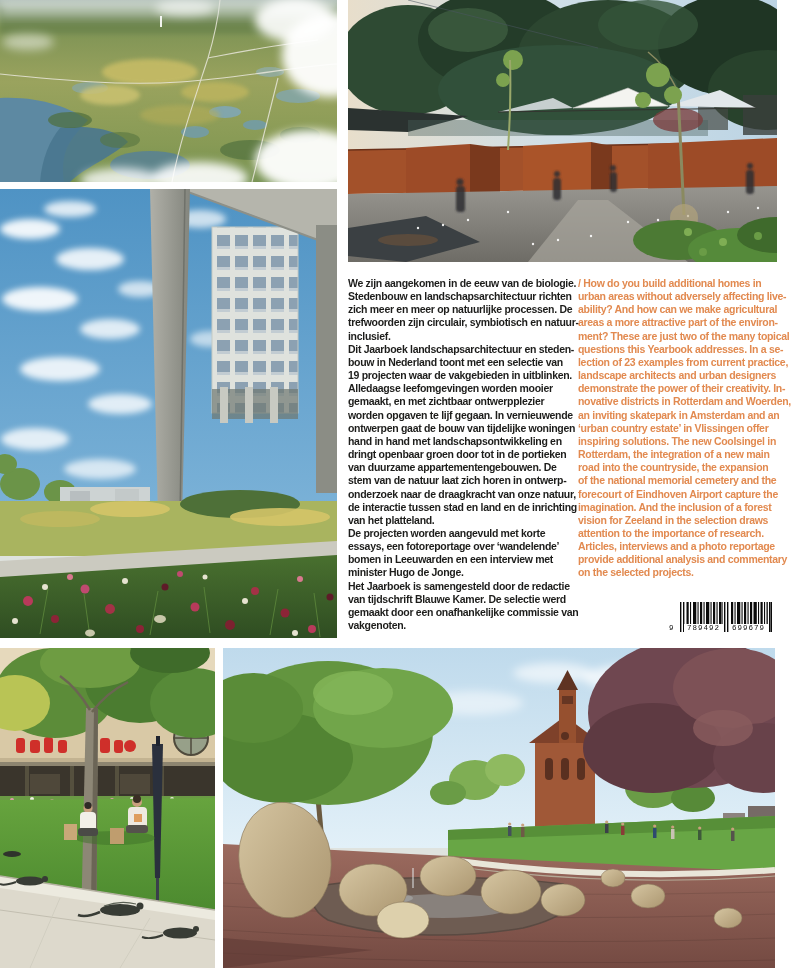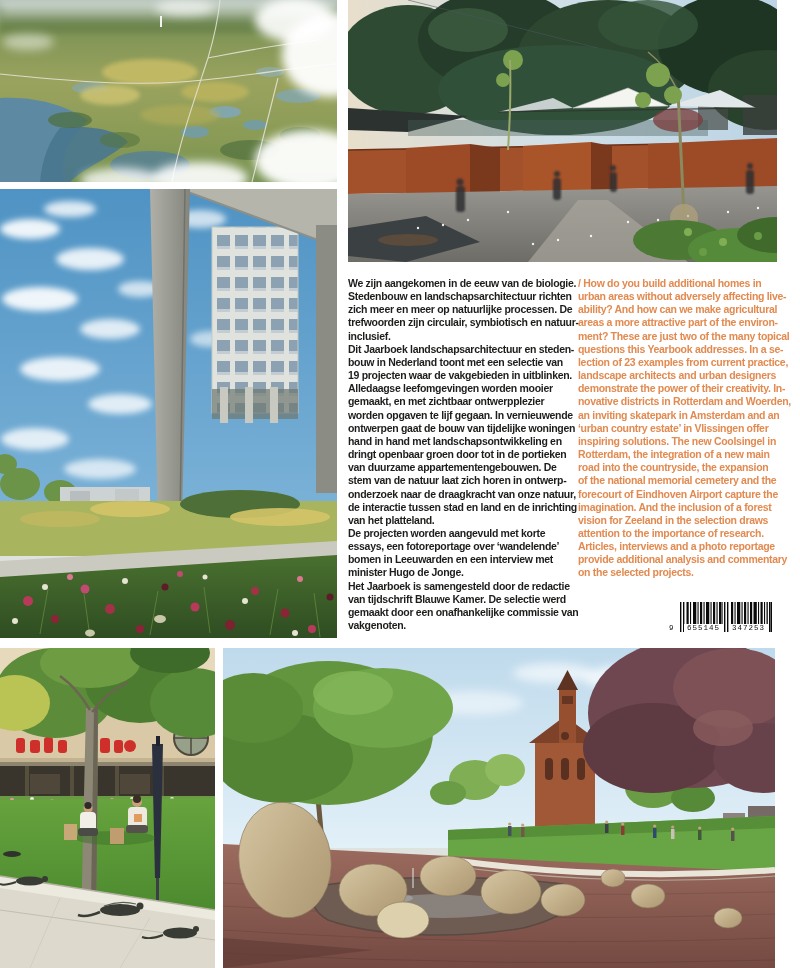--- a/index.html
+++ b/index.html
@@ -359,22 +359,22 @@
           <rect x="67.5" width="1.1" height="24"></rect>
         <rect x="70" width="2.2" height="24"></rect>
           <rect x="73.5" width="3.3" height="24"></rect>
         <rect x="78" width="1.1" height="24"></rect>
           <rect x="80.5" width="2.2" height="24"></rect>
         <rect x="84" width="1.1" height="24"></rect>
           <rect x="86.5" width="1.3" height="24"></rect>
       </g>
     </svg>
     <span class="bc-digit bc-d1">9</span>
-    <span class="bc-digit bc-d2">655145</span>
-    <span class="bc-digit bc-d3">347253</span>
+    <span class="bc-digit bc-d2">789492</span>
+    <span class="bc-digit bc-d3">699679</span>
   </div>
 
   <figure class="photo p4">
     <svg viewBox="0 0 215 320" preserveAspectRatio="none">
       <defs>
         <linearGradient id="d-lawn" x1="0" y1="0" x2="0" y2="1">
           <stop offset="0" stop-color="#67a43e"></stop>
             <stop offset="1" stop-color="#4c8a2f"></stop>
         </linearGradient>
       </defs>

